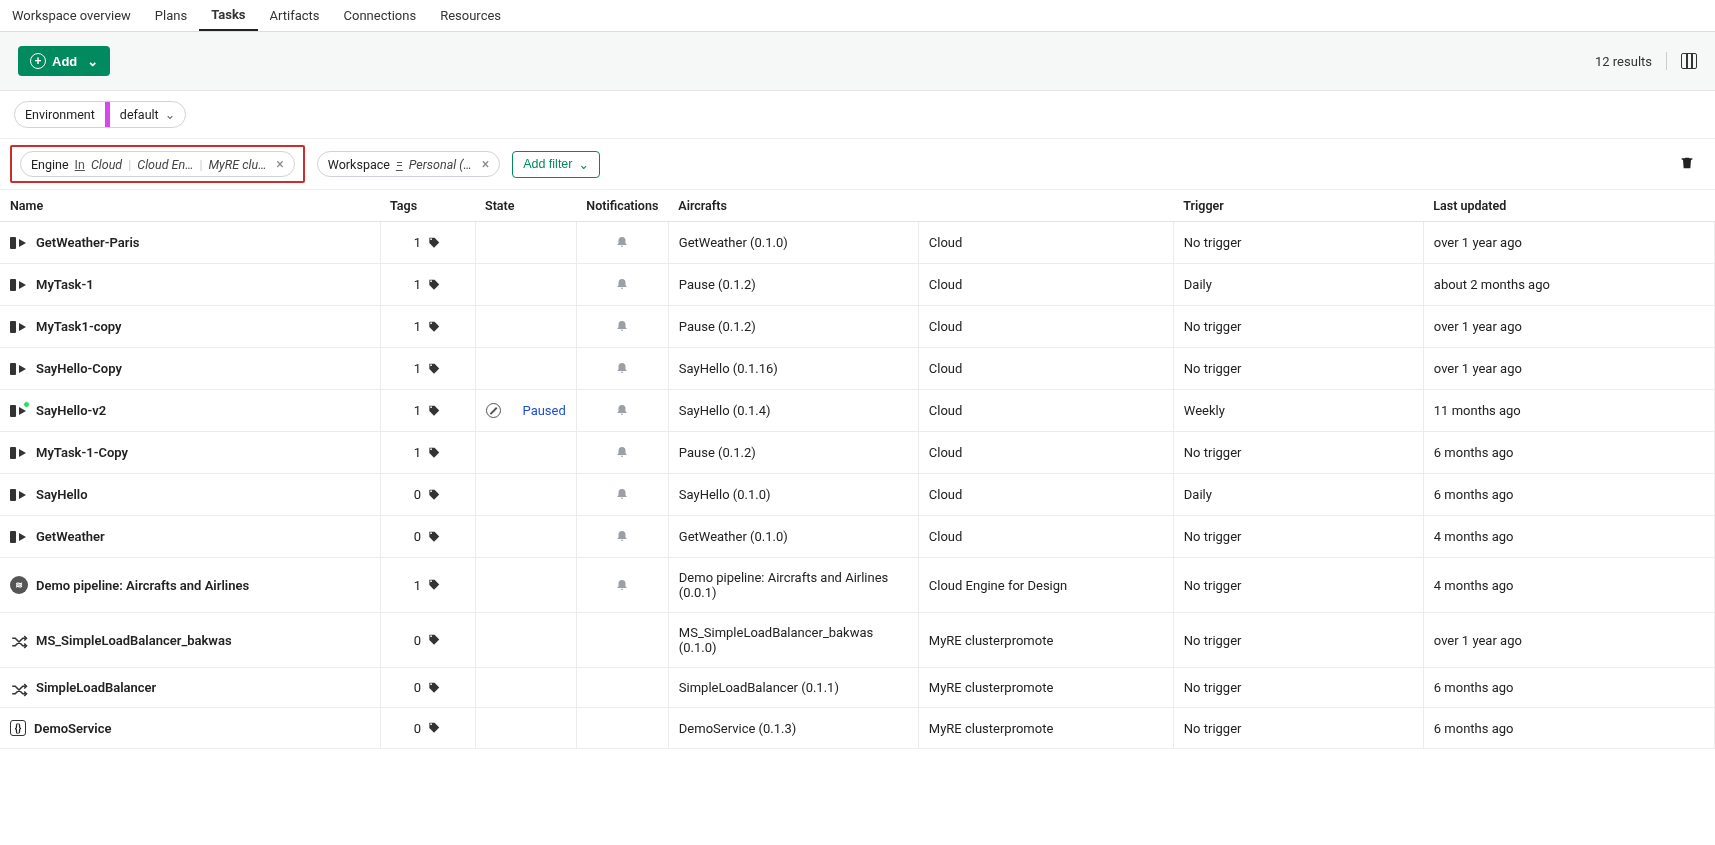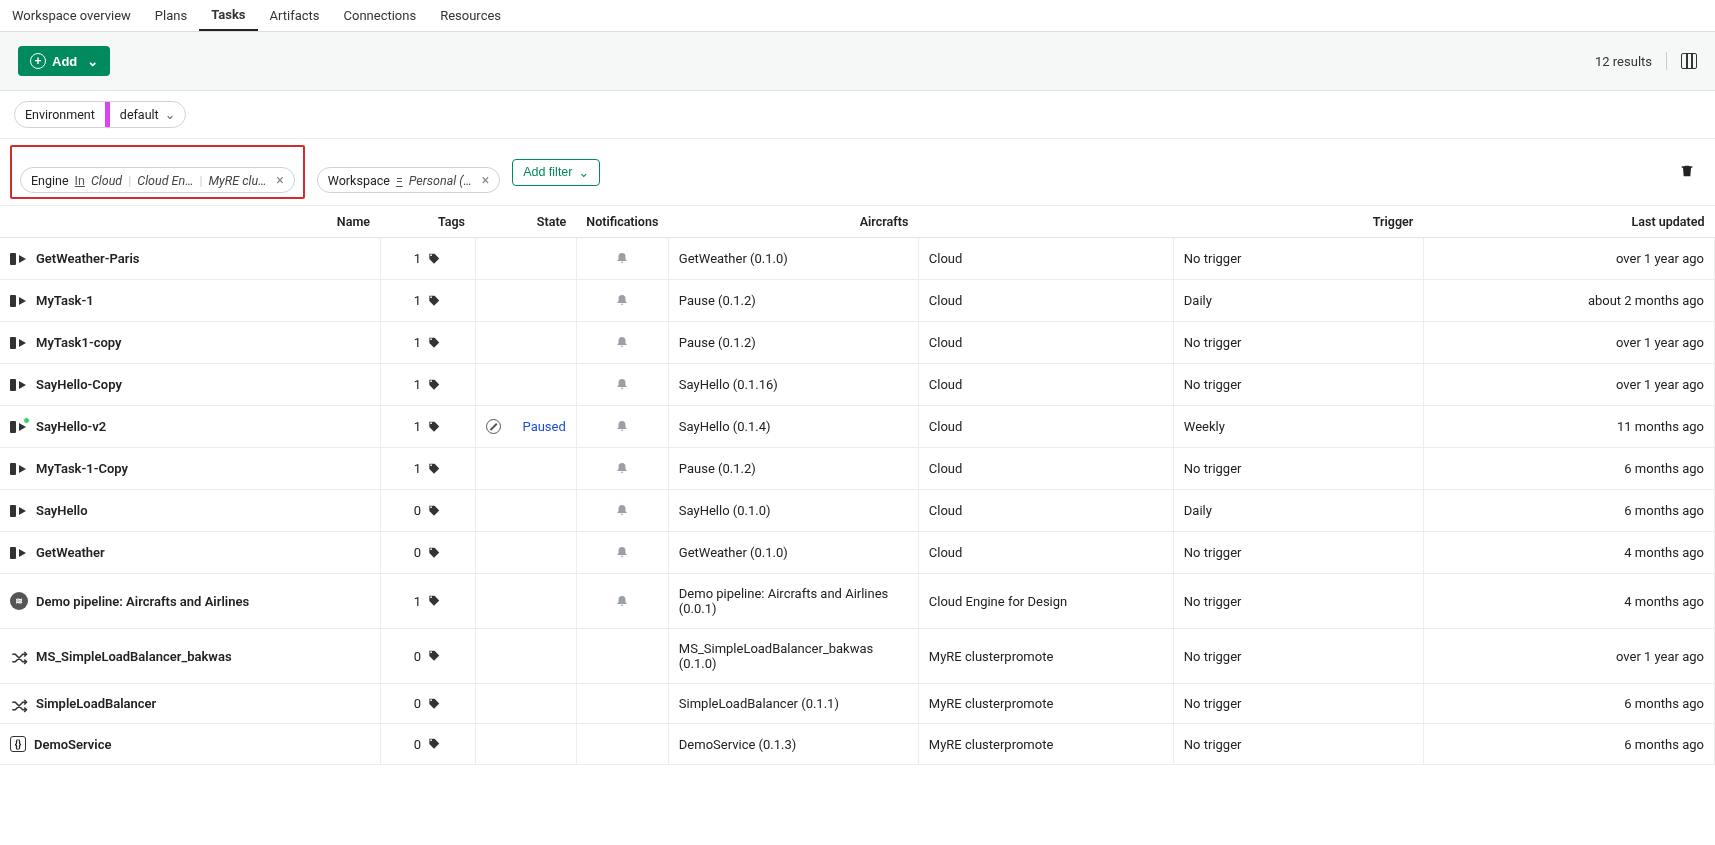--- a/index.html
+++ b/index.html
@@ -28,34 +28,34 @@
   .env-pill .seg:first-child { border-right:5px solid #d946ef; }
   .env-pill .chev { margin-left:6px; color:#666; }
   
   
   .filter-bar { display:flex; align-items:center; gap:12px; padding: 6px 10px; border-top:1px solid #eee; border-bottom:1px solid #eee; }
   .search-box { display:flex; align-items:center; border:1px solid #bfc3c7; border-radius:3px; padding:4px 8px; width:240px; background:#fff; }
   .search-box input { border:none; outline:none; flex:1; font-size:13px; padding:2px 4px; }
   .search-icon { width:14px; height:14px; border:1.8px solid #333; border-radius:50%; position:relative; margin-right:6px; }
   .search-icon::after{ content:""; position:absolute; width:6px; height:1.8px; background:#333; bottom:-3px; right:-5px; transform:rotate(45deg); }
   
-  .filter-chip { display:inline-flex; align-items:center; border:1px solid #cfd3d7; border-radius:16px; padding:4px 10px; font-size:12.5px; background:#fff; gap:6px;margin-top:16px; }
+  .filter-chip { display:inline-flex; align-items:center; border:1px solid #cfd3d7; border-radius:16px; padding:4px 10px; font-size:12.5px; background:#fff; gap:6px; }
   .filter-chip .lbl { font-weight:400; }
   .filter-chip .op { color:#555;text-decoration:underline; }
   .filter-chip .val { font-style:italic; color:#444; }
   .filter-chip .sep { color:#ccc; }
   .filter-chip .close { color:#888; cursor:pointer; font-size:14px; margin-left:4px; }
   .highlight-box { border:2.5px solid #d12c2c; padding:4px 8px; border-radius:2px; display:inline-flex; align-items:center; }
   
   .add-filter-btn { display:inline-flex; align-items:center; gap:6px; border:1px solid #008a5e; color:#008a5e; background:#fff; border-radius:4px; padding:5px 10px; font-size:12.5px; cursor:pointer; font-weight:500; }
   .clear-filters { margin-left:auto; margin-right:10px; cursor:pointer; color:#333; }
   
   
   .table { width:100%; border-collapse:collapse; }
-  .table th { text-align:right; font-weight:600; font-size:12.5px; color:#222; padding:8px 10px; border-bottom:1px solid #e3e3e3; background:#fff; }
+  .table th { text-align:left; font-weight:600; font-size:12.5px; color:#222; padding:8px 10px; border-bottom:1px solid #e3e3e3; background:#fff; }
   .table td { padding:12px 10px; border-bottom:1px solid #ececec; border-right:1px solid #ececec; font-size:13px; vertical-align:middle; }
   .table td:first-child { border-left:none; }
   .table tr.data-row td { background:#fff; }
   .name-cell { display:flex; align-items:center; gap:8px; font-weight:600; }
   .task-icon { width:18px; height:14px; position:relative; display:inline-block; }
   .task-icon::before{ content:""; position:absolute; left:0; top:1px; width:6px; height:12px; background:#333; border-radius:1px; }
   .task-icon::after{ content:""; position:absolute; left:9px; top:3px; width:0; height:0; border-top:4px solid transparent; border-bottom:4px solid transparent; border-left:7px solid #333; }
   .green-dot { position:absolute; width:7px; height:7px; border-radius:50%; background:#3bd16f; top:-3px; right:-2px; border:1px solid #fff; }
   .shuffle-icon { width:18px; height:14px; position:relative; }
   .shuffle-icon svg{ width:18px; height:18px; }
@@ -73,21 +73,21 @@
   .pause-icon{ width:15px; height:15px; border:1.8px solid #555; border-radius:50%; position:relative;}
   .pause-icon::after{ content:""; position:absolute; left:2px; right:2px; top:6px; height:1.8px; background:#555; transform:rotate(-45deg);}
   
   .col-name{ width:380px; padding-left:10px;}
   .col-tags{ width:95px; text-align:center;margin-top:6px;}
   .col-state{ width:95px;}
   .col-notif{ width:90px; text-align:center;}
   .col-artifact{ width:250px;}
   .col-engine{ width:255px;}
   .col-trigger{ width:250px;}
-  .col-updated{ text-align:right; padding-right:14px;}
+  .col-updated{ padding-right:14px;}
   
   .trash-icon svg{width:16px;height:16px;fill:#222;}
 </style>
 </head>
 <body>
 
 <div class="top-nav">
   <div class="top-nav-item">Workspace overview</div>
   <div class="top-nav-item">Plans</div>
   <div class="top-nav-item active">Tasks</div>

